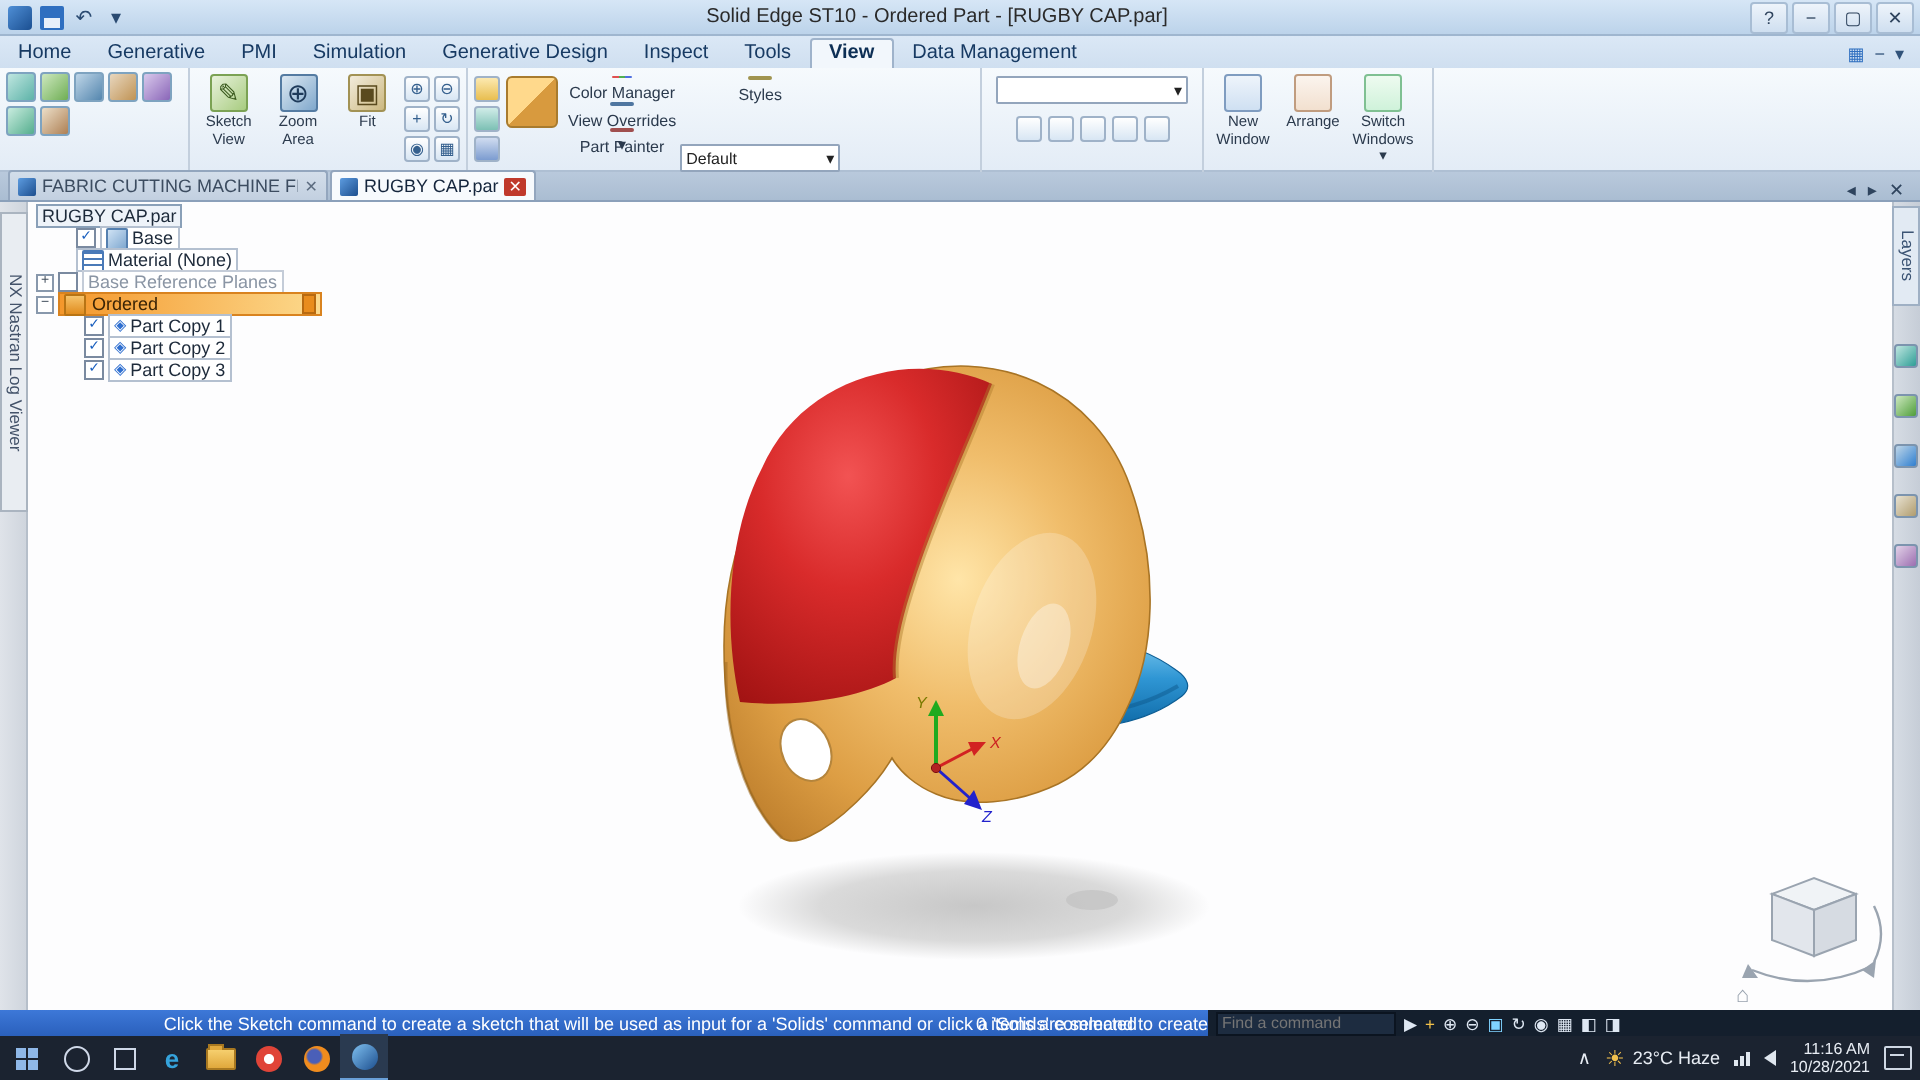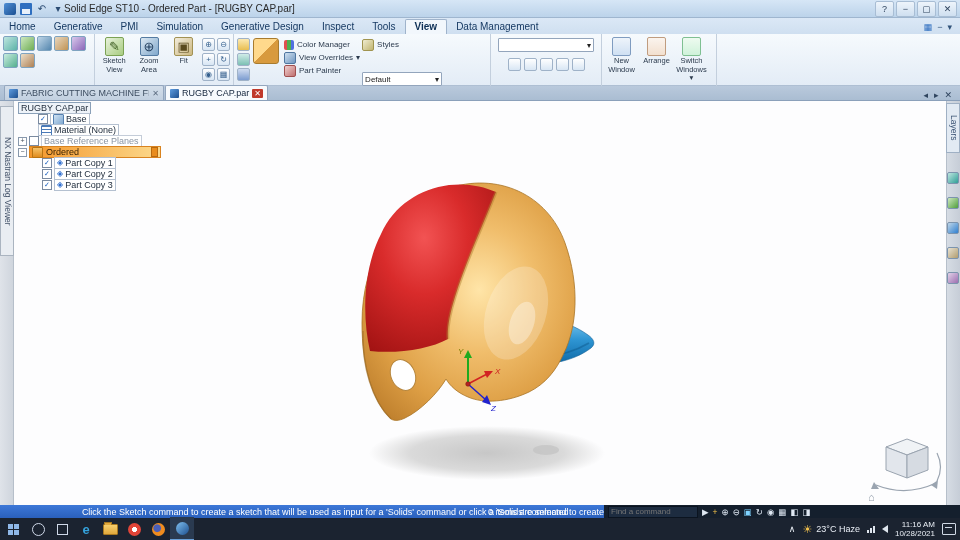--- a/index.html
+++ b/index.html
@@ -11,21 +11,21 @@
 
   
   #titlebar{left:0;top:0;width:960px;height:18px;
     background:linear-gradient(#d6e6f6,#bcd3ea);border-bottom:1px solid #9fb6cf;
     display:flex;align-items:center;font-size:10px;color:#333;}
   #qat{display:flex;align-items:center;gap:4px;padding-left:4px;}
   .qicon{width:12px;height:12px;font-size:10px;color:#2b4b72;text-align:center;}
   #applogo{background:linear-gradient(135deg,#4f8fd6,#1b4f91);border-radius:2px;}
   #saveicon{background:#2f6fc0;border-radius:1px;position:relative;}
   #saveicon:after{content:"";position:absolute;left:2px;bottom:1px;width:8px;height:5px;background:#e8f0fa;}
-  #wtitle{flex:1;color:#2a2a2a;}
+  #wtitle{flex:1;text-align:center;color:#2a2a2a;}
   #wctrls{display:flex;align-items:center;padding-right:3px;}
   .wbtn{width:17px;height:14px;text-align:center;line-height:14px;font-size:9px;color:#2f445e;
         border:1px solid #a8bdd4;background:linear-gradient(#eef4fb,#cfdff0);margin-left:2px;border-radius:2px;}
 
   
   #menubar{left:0;top:18px;width:960px;height:16px;background:linear-gradient(#dbe8f6,#cfdff0);
     display:flex;align-items:flex-end;font-size:10px;color:#173a63;}
   .mtab{padding:1px 9px 2px;cursor:default;}
   .mtab.active{background:#f2f7fc;border:1px solid #9fb3cb;border-bottom:none;border-radius:2px 2px 0 0;color:#0d2f55;font-weight:bold;}
   #menuright{margin-left:auto;display:flex;gap:5px;padding:0 8px 2px;font-size:9px;color:#31537a;}
@@ -34,21 +34,21 @@
   #ribbon{left:0;top:34px;width:960px;height:52px;background:linear-gradient(#f6fafd,#e3ecf6);
     border-bottom:1px solid #aebfd3;display:flex;}
   .rgrp{position:relative;height:52px;border-right:1px solid #c3cfdd;padding:2px 3px 10px;display:flex;align-items:flex-start;gap:2px;}
   .rlabel{position:absolute;bottom:0;left:0;right:0;text-align:center;font-size:7.5px;color:#5d6c80;}
   .rbtn{display:inline-flex;flex-direction:column;align-items:center;width:33px;font-size:7.5px;
         color:#2b3a4d;text-align:center;line-height:1.15;padding-top:1px;}
   .ric{width:17px;height:17px;margin-bottom:1px;border-radius:2px;font-size:13px;line-height:17px;text-align:center;}
   .tiny{width:11px;height:11px;border:1px solid #9fb2c8;border-radius:2px;background:linear-gradient(#ffffff,#d8e6f4);
         font-size:8px;line-height:11px;text-align:center;color:#35608e;}
   .vt{width:13px;height:13px;border:1px solid #7ea3c0;border-radius:2px;background:linear-gradient(135deg,#bfe6e0,#5db3a8);}
-  .srow{display:flex;align-items:center;font-size:8px;color:#2b3a4d;height:13px;gap:3px;white-space:nowrap;}
+  .srow{display:flex;align-items:center;font-size:8px;color:#2b3a4d;height:13px;gap:3px;white-space:nowrap;flex-direction:column;}
   .sic{width:10px;height:10px;border-radius:2px;}
   .combo{background:#fff;border:1px solid #93a5bc;font-size:8px;color:#222;display:inline-flex;
          align-items:center;justify-content:space-between;padding:0 2px;height:12px;border-radius:1px;margin-top:20px;}
   .cube{width:24px;height:24px;background:
         linear-gradient(135deg,#ffd98c 0 50%,#d89a3e 50% 100%);border:1px solid #a87b2e;border-radius:3px;margin:2px 3px 0 1px;}
 
   
   #doctabs{left:0;top:86px;width:960px;height:15px;background:linear-gradient(#b9c9dc,#aabdd2);
     border-bottom:1px solid #8ba0ba;display:flex;align-items:flex-end;font-size:9px;color:#3c4c60;}
   .dtab{display:flex;align-items:center;gap:3px;height:14px;padding:0 4px;border:1px solid #93a6be;border-bottom:none;

